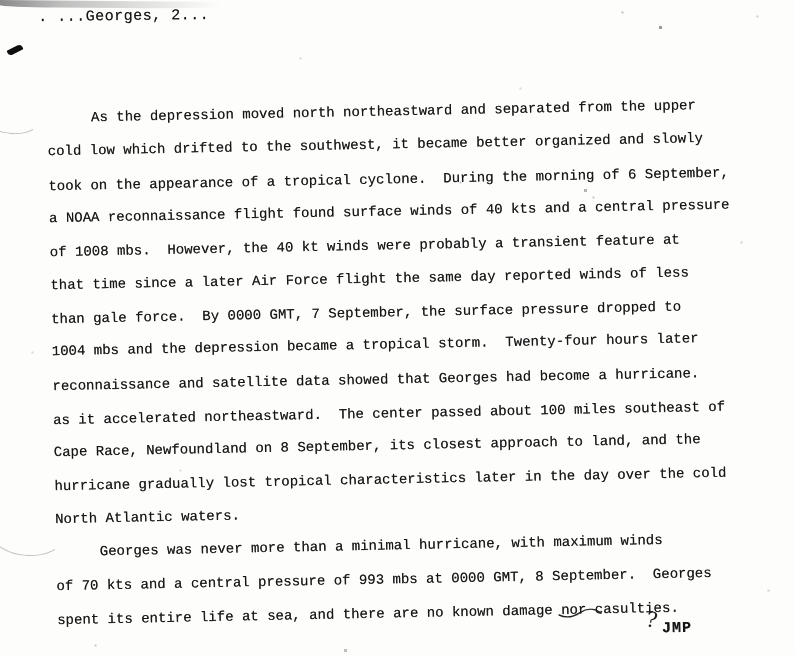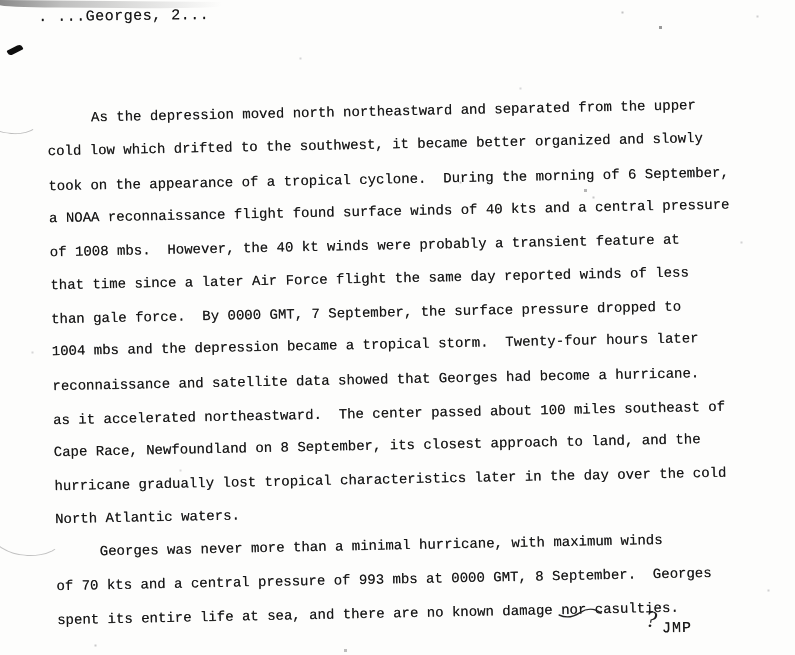--- a/index.html
+++ b/index.html
@@ -90,20 +90,21 @@
     position: absolute; left: 646px; top: 608px;
     font-family: "DejaVu Serif", serif;
     font-size: 21px; color: #1d1d1d;
     transform: rotate(6deg) skewX(-5deg);
   }
   .initials {
     position: absolute; left: 662px; top: 620px;
     font-size: 15px; letter-spacing: 1px;
     transform: rotate(-1deg);
     text-shadow: .2px .2px .3px rgba(0,0,0,.6);
+    font-weight: bold;
   }
 </style>
 </head>
 <body>
 
 <div class="smudge-top"></div>
 <div class="pen-mark"></div>
 <div class="curl curl-top"></div>
 <div class="curl curl-bottom"></div>
 <div class="specks"></div>

